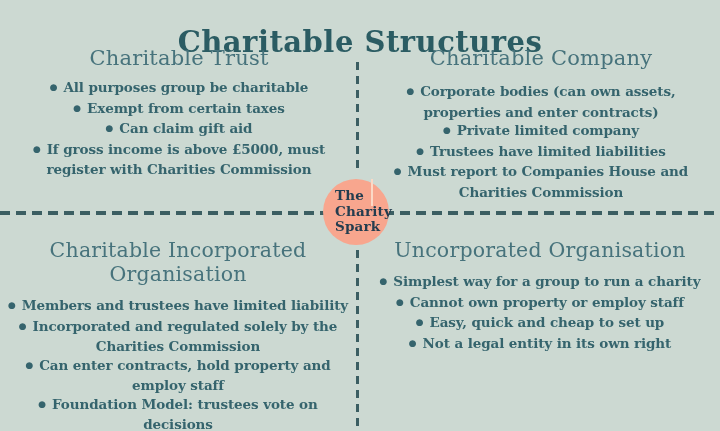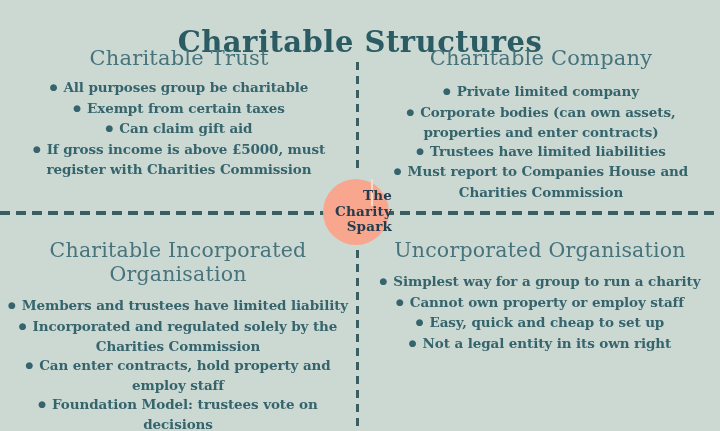--- a/index.html
+++ b/index.html
@@ -48,21 +48,21 @@
   
   .badge{
     position:absolute; left:323px; top:179px; width:66px; height:66px; z-index:2;
     background:var(--circle); border-radius:50%;
   }
   .badge .spark{
     position:absolute; left:72%; top:0; width:2px; height:27px;
     background:var(--spark-line);
   }
   .badge .badge-text{
-    position:absolute; left:12px; top:9px; text-align:right;
+    position:absolute; left:12px; top:9px; text-align:left;
     color:var(--circle-text); font-weight:bold; font-size:13.5px; line-height:15.5px;
     letter-spacing:.2px;
   }
 </style>
 </head>
 <body>
 
 <div class="canvas">
 
   <h1 class="main-title">Charitable Structures</h1>
@@ -77,22 +77,22 @@
         <li><span class="dot">●</span><span>All purposes group be charitable</span></li>
         <li><span class="dot">●</span><span>Exempt from certain taxes</span></li>
         <li><span class="dot">●</span><span>Can claim gift aid</span></li>
         <li><span class="dot">●</span><span>If gross income is above £5000, must register with Charities Commission</span></li>
       </ul>
   </section>
 
   <section class="quadrant q-tr">
     <h2 class="q-heading">Charitable Company</h2>
     <ul class="bullets">
+        <li><span class="dot">●</span><span>Corporate bodies (can own assets, properties and enter contracts)</span></li>
         <li><span class="dot">●</span><span>Private limited company</span></li>
-        <li><span class="dot">●</span><span>Corporate bodies (can own assets, properties and enter contracts)</span></li>
         <li><span class="dot">●</span><span>Trustees have limited liabilities</span></li>
         <li><span class="dot">●</span><span>Must report to Companies House and Charities Commission</span></li>
       </ul>
   </section>
 
   <section class="quadrant q-bl">
     <h2 class="q-heading">Charitable Incorporated Organisation</h2>
     <ul class="bullets">
         <li><span class="dot">●</span><span>Members and trustees have limited liability</span></li>
         <li><span class="dot">●</span><span>Incorporated and regulated solely by the Charities Commission</span></li>

